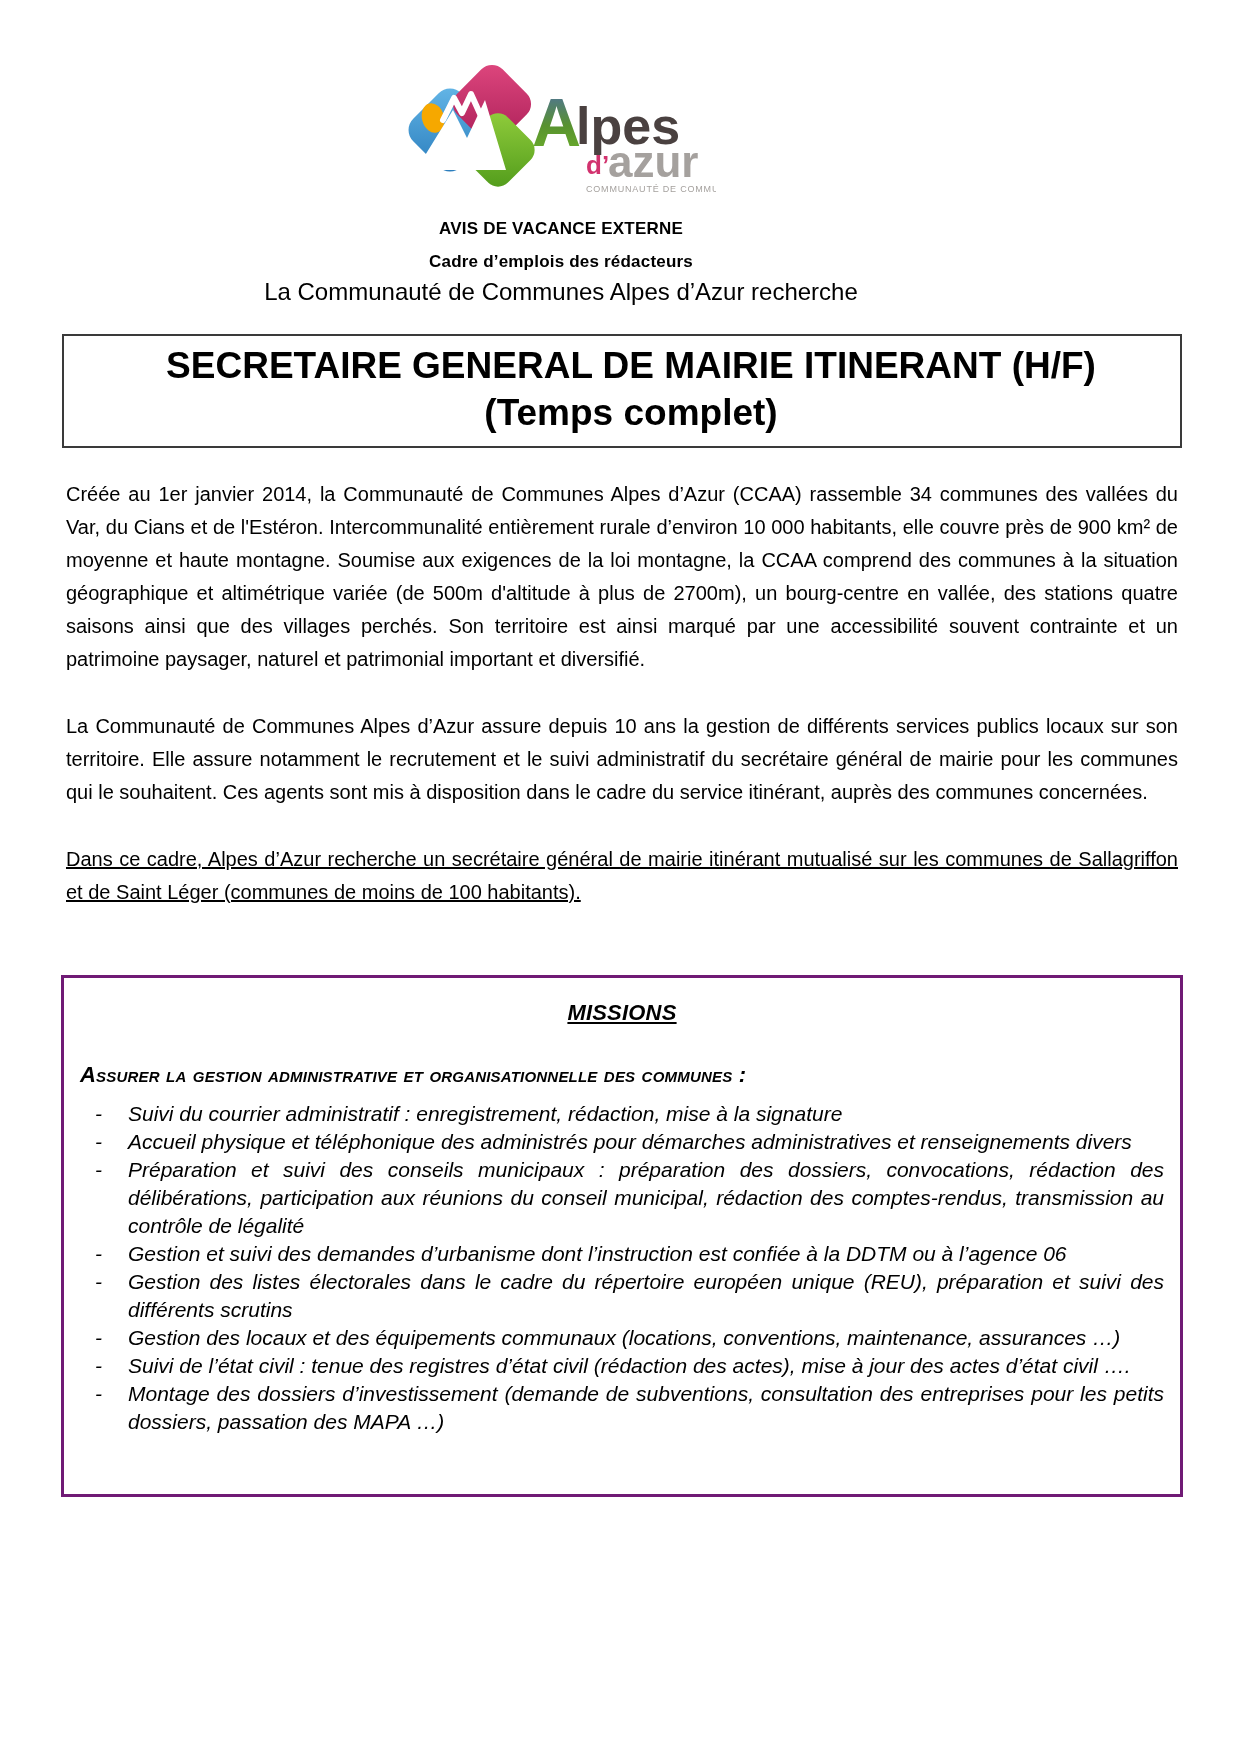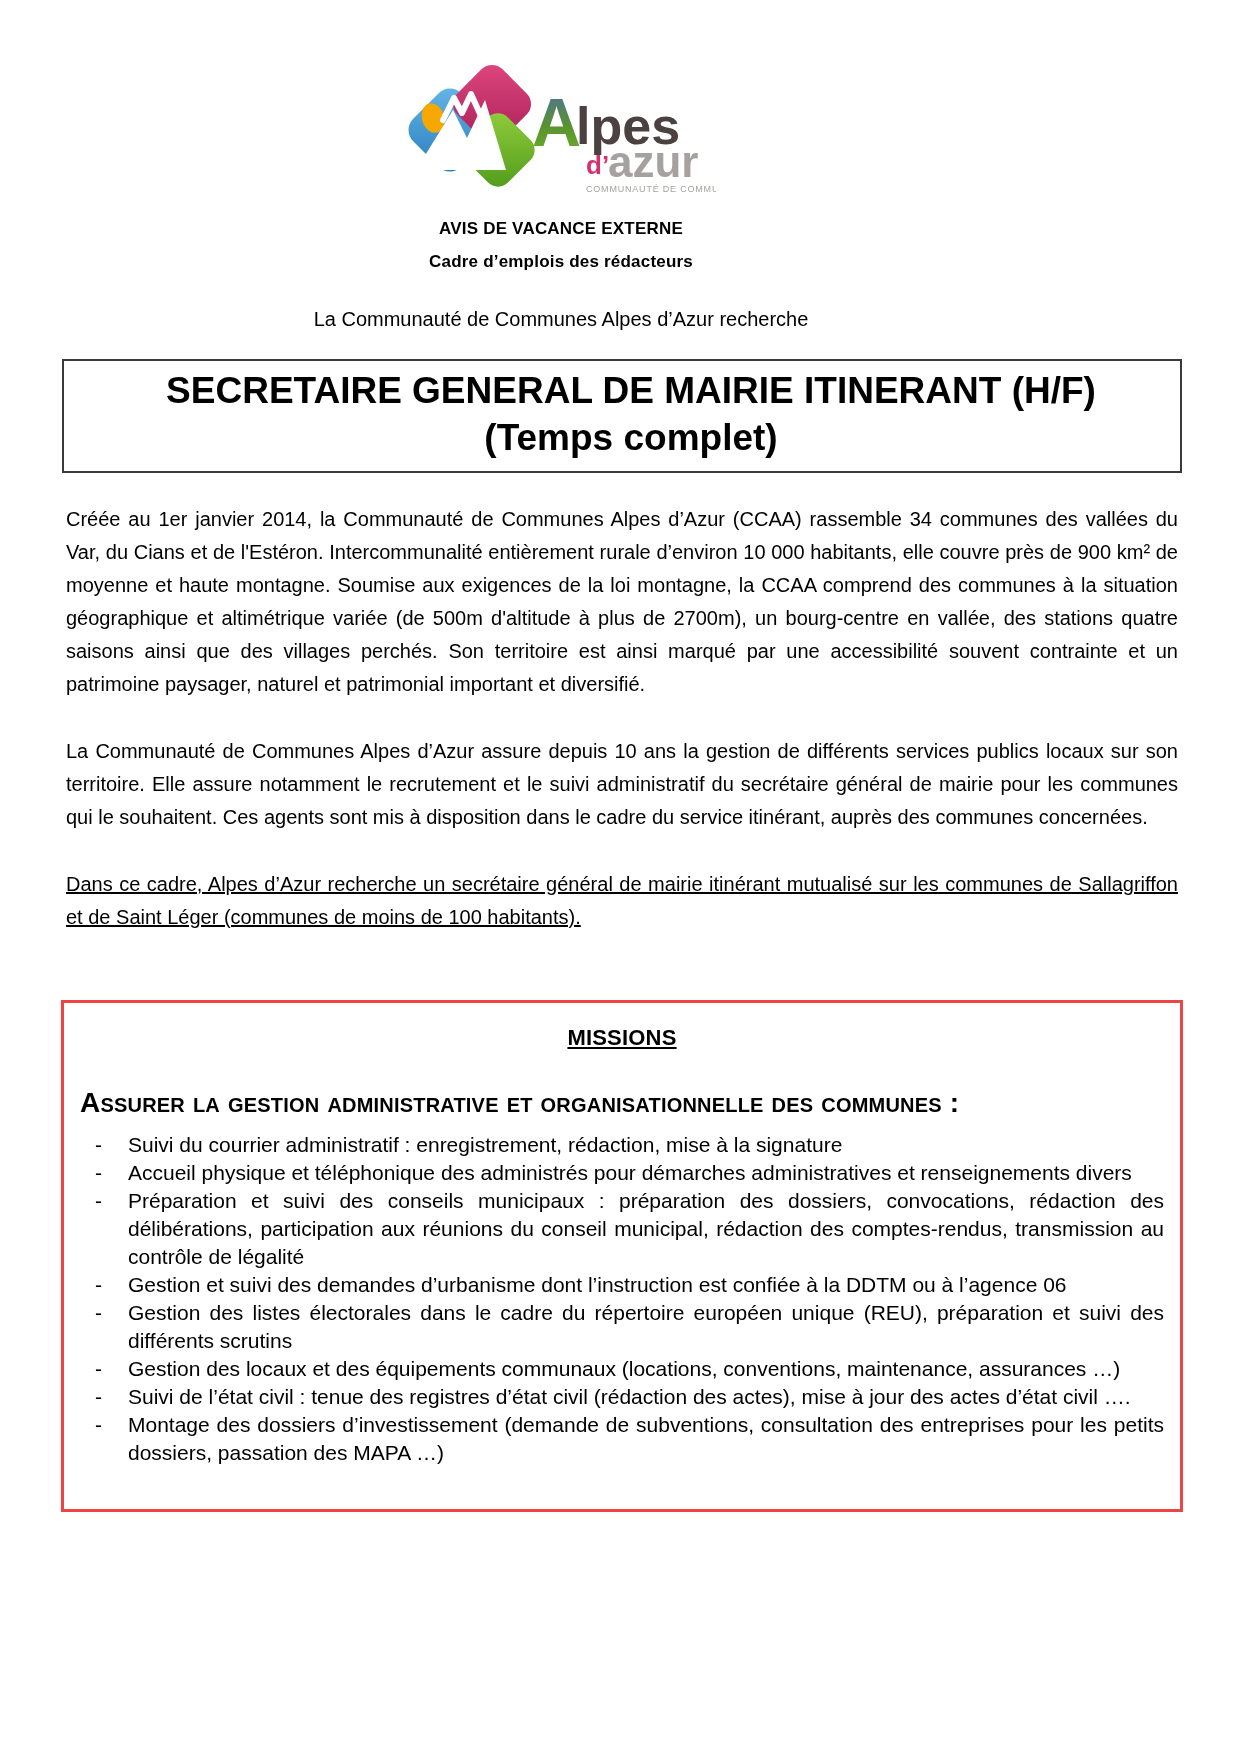--- a/index.html
+++ b/index.html
@@ -14,21 +14,21 @@
   }
   .page { padding: 58px 63px 40px 66px; }
 
   
   .doc-header { margin-right: 122px; text-align: center; }
   .logo-wrap { display: flex; justify-content: center; margin-bottom: 14px; }
 
   .header-title, .header-subtitle {
     font-size: 17px; font-weight: bold; line-height: 33px; letter-spacing: 0.2px;
   }
-  .header-intro { font-size: 20px; margin-top: 30px; }
+  .header-intro { font-size: 24px; }
 
   
   .title-box {
     border: 2px solid #3a3a3a;
     margin: 28px -4px 30px -4px;
     text-align: center;
     padding: 6px 10px 10px 28px;
   }
   .title-line { font-size: 37px; font-weight: bold; line-height: 47px; }
 
@@ -36,32 +36,33 @@
   .body-text p {
     font-size: 20px;
     line-height: 33px;
     text-align: justify;
     margin-bottom: 34px;
   }
   .body-text p:last-child { margin-bottom: 0; text-decoration: underline; }
 
   
   .missions-box {
-    border: 3px solid #ef4444;
+    border: 3px solid #701a75;
     margin: 66px -5px 0 -5px;
-    padding: 22px 16px 42px 16px;
+    padding: 22px 16px 58px 16px;
+    font-style: italic;
   }
   .missions-title-row { text-align: center; margin-bottom: 36px; }
   .missions-title {
     font-size: 22px; font-weight: bold;
     text-decoration: underline;
     letter-spacing: 0.2px;
   }
   .missions-heading {
-    font-size: 28px; font-weight: bold;
+    font-size: 22px; font-weight: bold;
     font-variant: small-caps;
     letter-spacing: 0.2px;
     margin-bottom: 12px;
   }
   .mission-item {
     display: flex;
     font-size: 21px;
     line-height: 28px;
   }
   .mission-item .dash {

